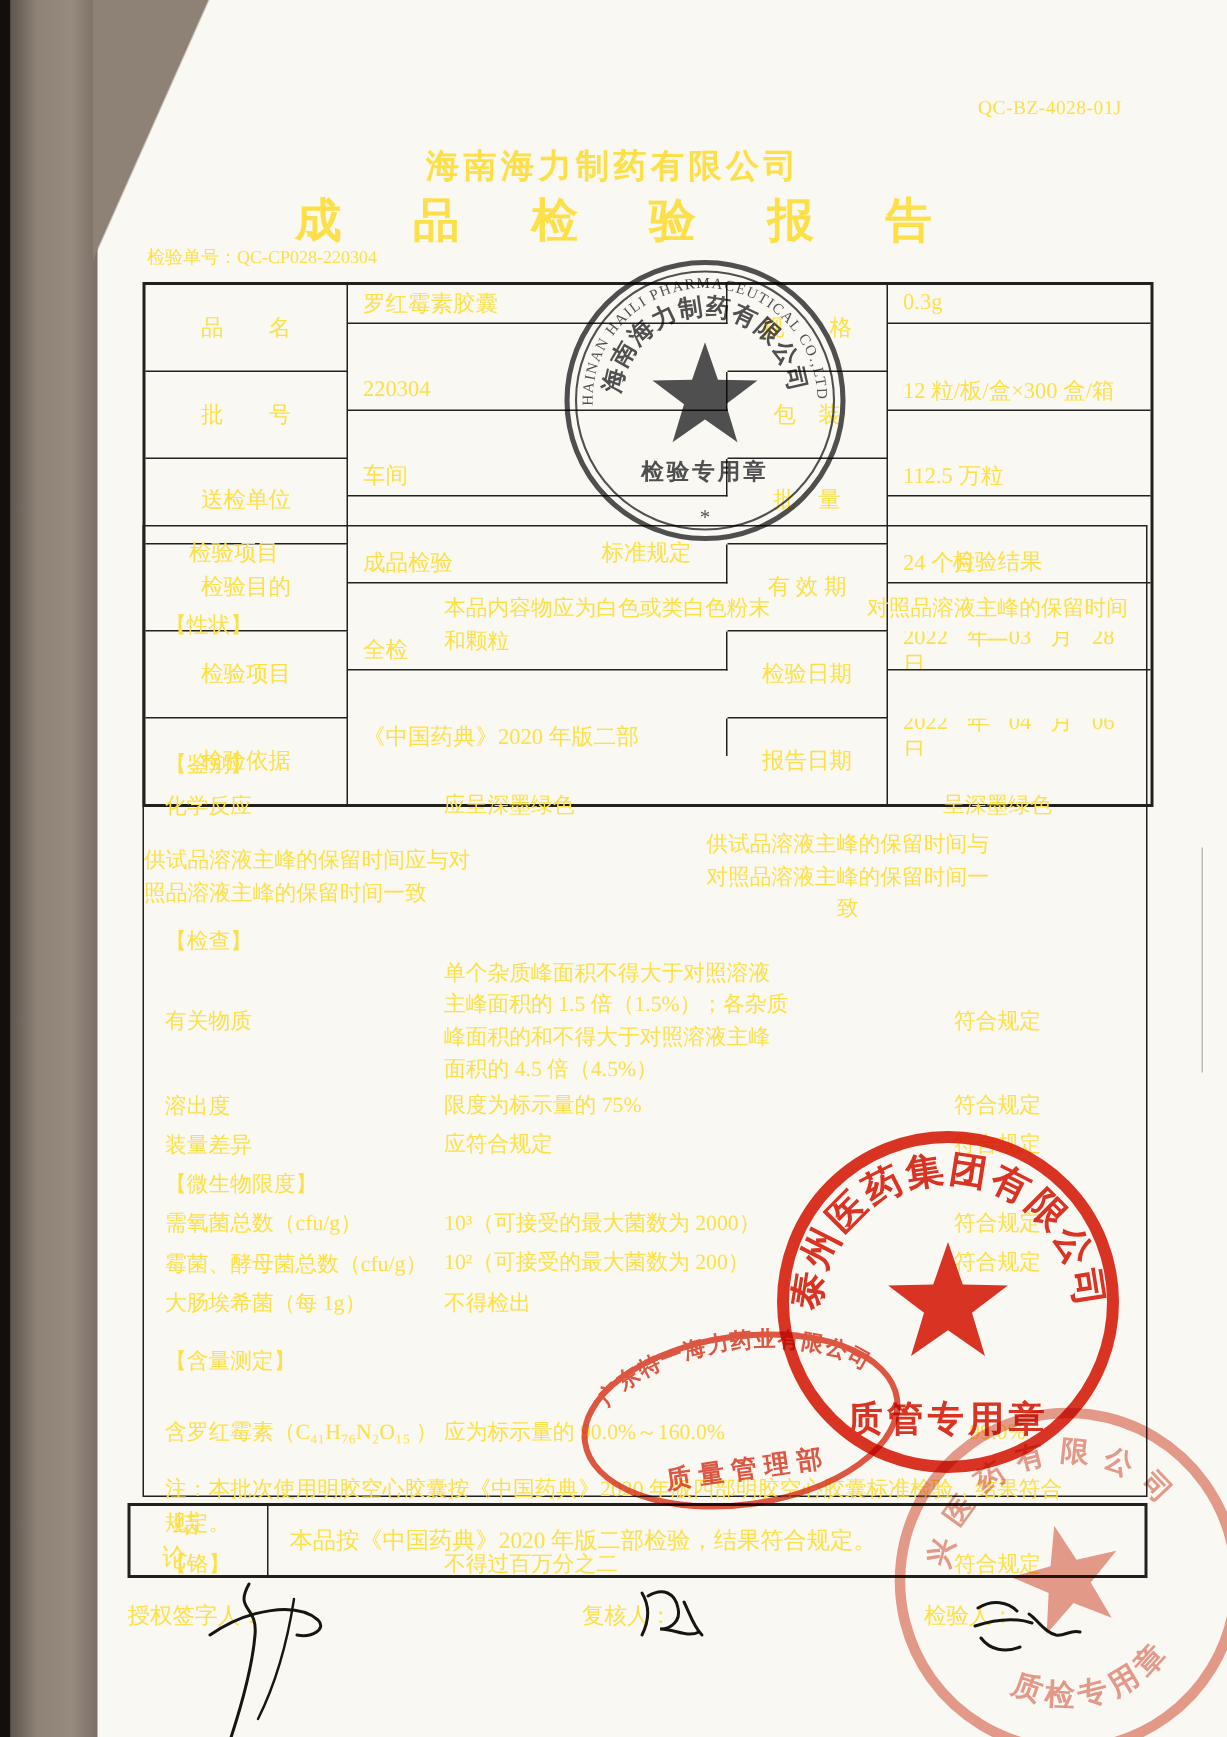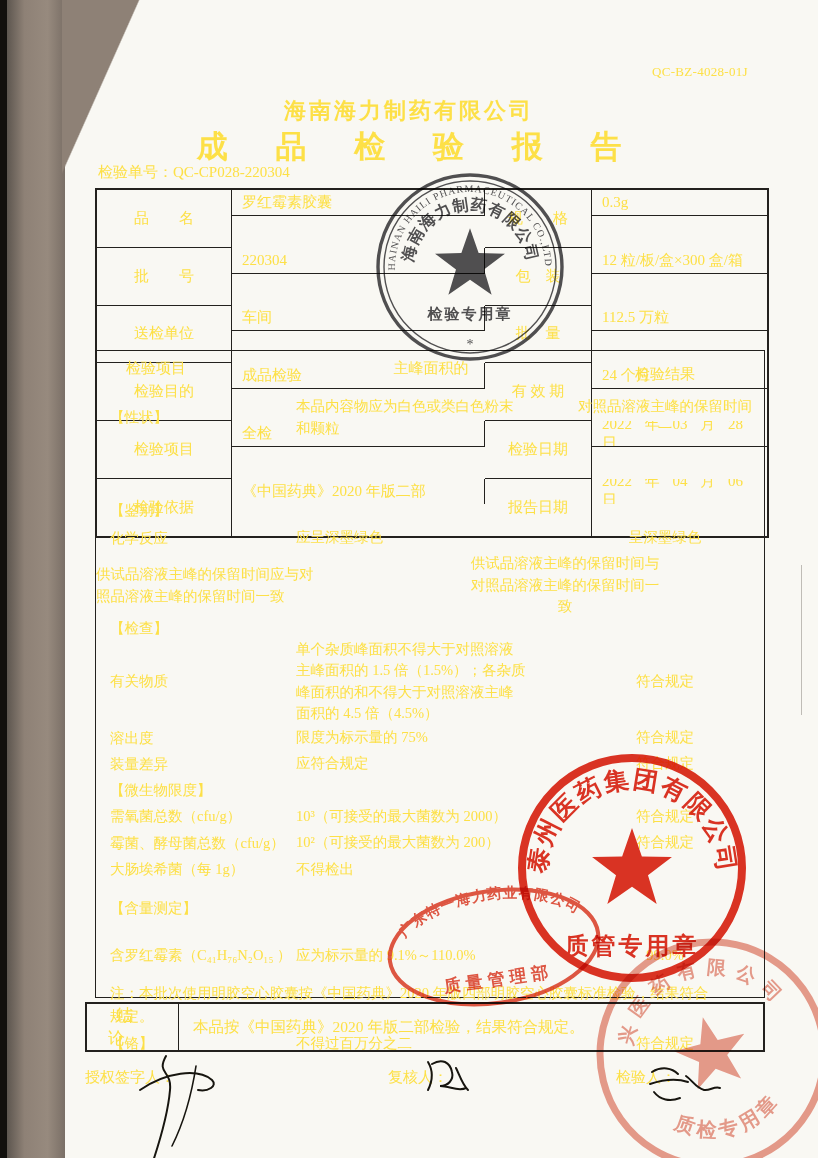--- a/index.html
+++ b/index.html
@@ -16,21 +16,21 @@
     background:#f9f8f3;
     box-shadow:-4px 0 8px rgba(0,0,0,.35);}
   .corner-curl{position:absolute;left:62px;top:0;width:78px;height:175px;
     background:linear-gradient(200deg,rgba(0,0,0,0) 0%,rgba(0,0,0,0) 45%,rgba(0,0,0,0) 46%,rgba(0,0,0,0) 100%),
       linear-gradient(to bottom right,#8e8176 0%,#8e8176 49%,rgba(142,129,118,0) 50%);
   }
   .txt{position:absolute;white-space:pre-line;}
   .doc-code{left:652px;top:64px;font-size:13px;letter-spacing:.3px;}
   .company{left:0;top:96px;width:818px;text-align:center;font-size:22px;font-weight:bold;letter-spacing:3px;}
   .doc-title{left:0;top:126px;width:818px;text-align:center;font-size:31px;font-weight:bold;letter-spacing:20px;text-indent:20px;}
-  .report-no{left:98px;top:163px;font-size:15px;}
+  .report-no{left:98px;top:163px;font-size:12px;}
   
   .info-table{position:absolute;left:95px;top:188px;width:670px;border:2px solid #23211e;
     display:grid;grid-template-columns:135px 253px 107px 175px;}
   .info-table .cell{border-right:1.4px solid #23211e;border-bottom:1.4px solid #23211e;
     font-size:15px;display:flex;align-items:center;padding:0 10px;height:24.8px;overflow:hidden;}
   .info-table .cell.lab{justify-content:center;padding:16px 4px;}
   .info-table .cell:nth-child(4n){border-right:none;}
   .info-table .date{word-spacing:9px;}
   
   .main-table{position:absolute;left:95px;top:350px;width:670px;height:648px;
@@ -95,21 +95,21 @@
       <div class="cell val date">2022 年 03 月 28 日</div>
       <div class="cell lab rl" style="border-bottom: none;">检验依据</div>
       <div class="cell val rl" style="border-bottom: none;">《中国药典》2020 年版二部</div>
       <div class="cell lab rl" style="border-bottom: none;">报告日期</div>
       <div class="cell val date rl" style="border-bottom: none;">2022 年 04 月 06 日</div>
     </div>
 
   <div class="main-table">
     <div class="mt-head">
       <div class="h-item">检验项目</div>
-      <div class="h-std">主峰面积的</div>
+      <div class="h-std">标准规定</div>
       <div class="h-res">检验结果</div>
     </div>
     <div id="mt-body">
         <div class="mt-row" style="min-height: 65px;">
           <div class="c-item">【性状】</div>
           <div class="c-std">本品内容物应为白色或类白色粉末
 和颗粒</div>
           <div class="c-res">对照品溶液主峰的保留时间一</div>
         </div>
         <div class="mt-row" style="min-height: 25px; margin-top: 48px;">
@@ -172,21 +172,21 @@
           <div class="c-std">不得检出</div>
           <div class="c-res"></div>
         </div>
         <div class="mt-row" style="min-height: 50px;">
           <div class="c-item">【含量测定】</div>
           <div class="c-std"></div>
           <div class="c-res"></div>
         </div>
         <div class="mt-row" style="min-height: 45px;">
           <div class="c-item">含罗红霉素（C₄₁H₇₆N₂O₁₅ ）</div>
-          <div class="c-std">应为标示量的 9.1%～110.0%</div>
+          <div class="c-std">应为标示量的 90.0%～160.0%</div>
           <div class="c-res">99.0%</div>
         </div>
         <div class="mt-note" style="min-height: 50px;">注：本批次使用明胶空心胶囊按《中国药典》2020 年版四部明胶空心胶囊标准检验，结果符合
 规定。</div>
         <div class="mt-row" style="min-height: 23px;">
           <div class="c-item">【铬】</div>
           <div class="c-std">不得过百万分之二</div>
           <div class="c-res">符合规定</div>
         </div>
       </div>

